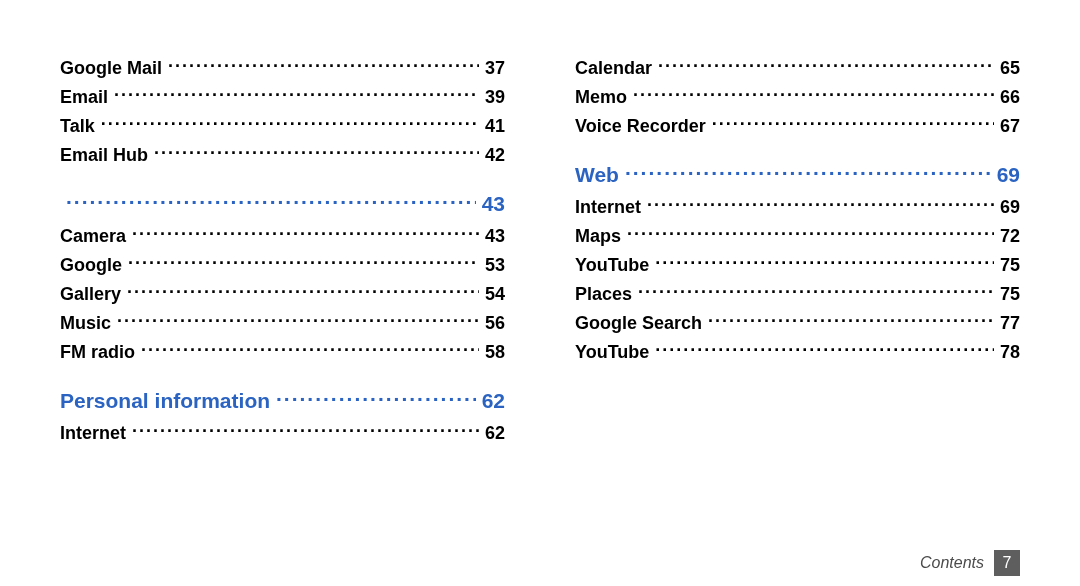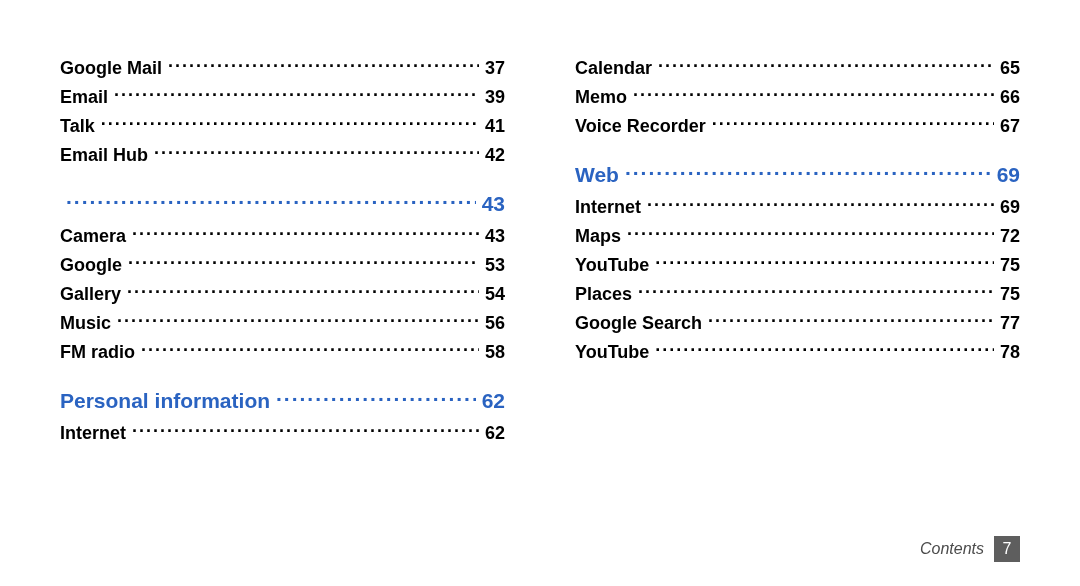--- a/index.html
+++ b/index.html
@@ -63,21 +63,21 @@
   }
   .toc-row.section .leader::after {
     color: #2a63c1;
   }
   .toc-row .page-num {
     flex: 0 0 auto;
   }
   .footer {
     position: absolute;
     right: 60px;
-    bottom: 24px;
+    bottom: 10px;
     display: flex;
     align-items: center;
     gap: 10px;
     font-style: italic;
     color: #4b4b4b;
     font-size: 16px;
   }
   .footer .page-box {
     font-style: normal;
     background: #5e5e5e;

